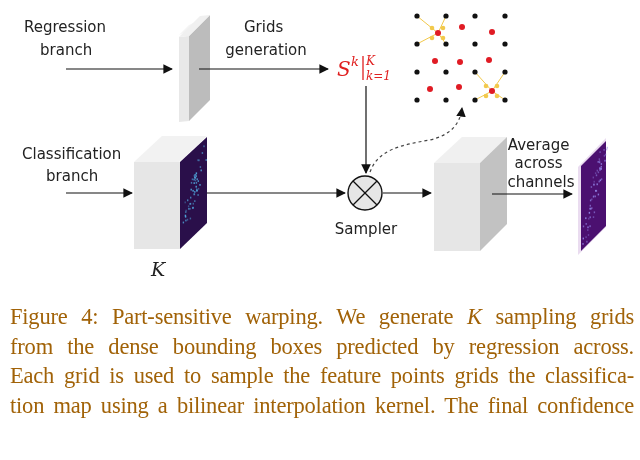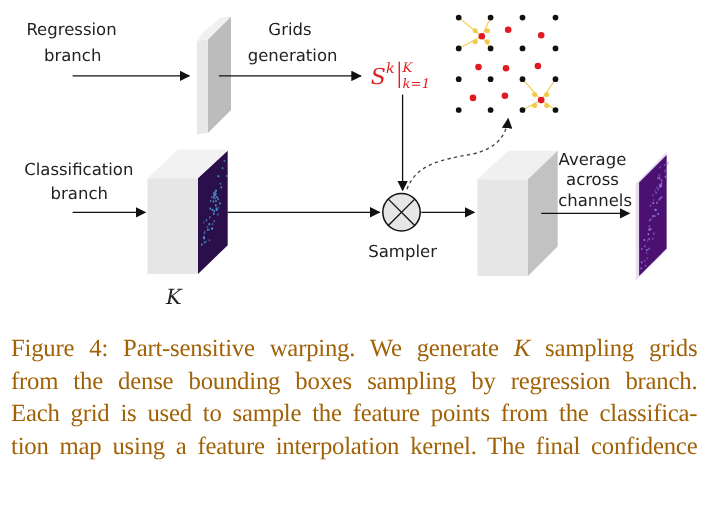--- a/index.html
+++ b/index.html
@@ -260,16 +260,16 @@
         <rect x="604.9" y="153.7" width="1.4" height="1.8" fill="#8f7ee0" opacity="0.56"></rect>
         <rect x="591.2" y="207.2" width="1.4" height="1.8" fill="#8f7ee0" opacity="0.54"></rect>
         <rect x="597.7" y="171.4" width="1.4" height="1.8" fill="#8f7ee0" opacity="0.56"></rect>
         <rect x="606.6" y="146.8" width="1.4" height="1.8" fill="#8f7ee0" opacity="0.53"></rect>
       </g>
   </g>
 </svg>
 
 <div id="caption">
     <span class="line">Figure 4: Part-sensitive warping. We generate <i>K</i> sampling grids</span>
-    <span class="line">from the dense bounding boxes sampling by regression branch.</span>
-    <span class="line">Each grid is used to sample the feature points from the classifica-</span>
-    <span class="line">tion map using a feature interpolation kernel. The final confidence</span>
+    <span class="line">from the dense bounding boxes predicted by regression across.</span>
+    <span class="line">Each grid is used to sample the feature points grids the classifica-</span>
+    <span class="line">tion map using a bilinear interpolation kernel. The final confidence</span>
   </div>
 
 </body></html>

